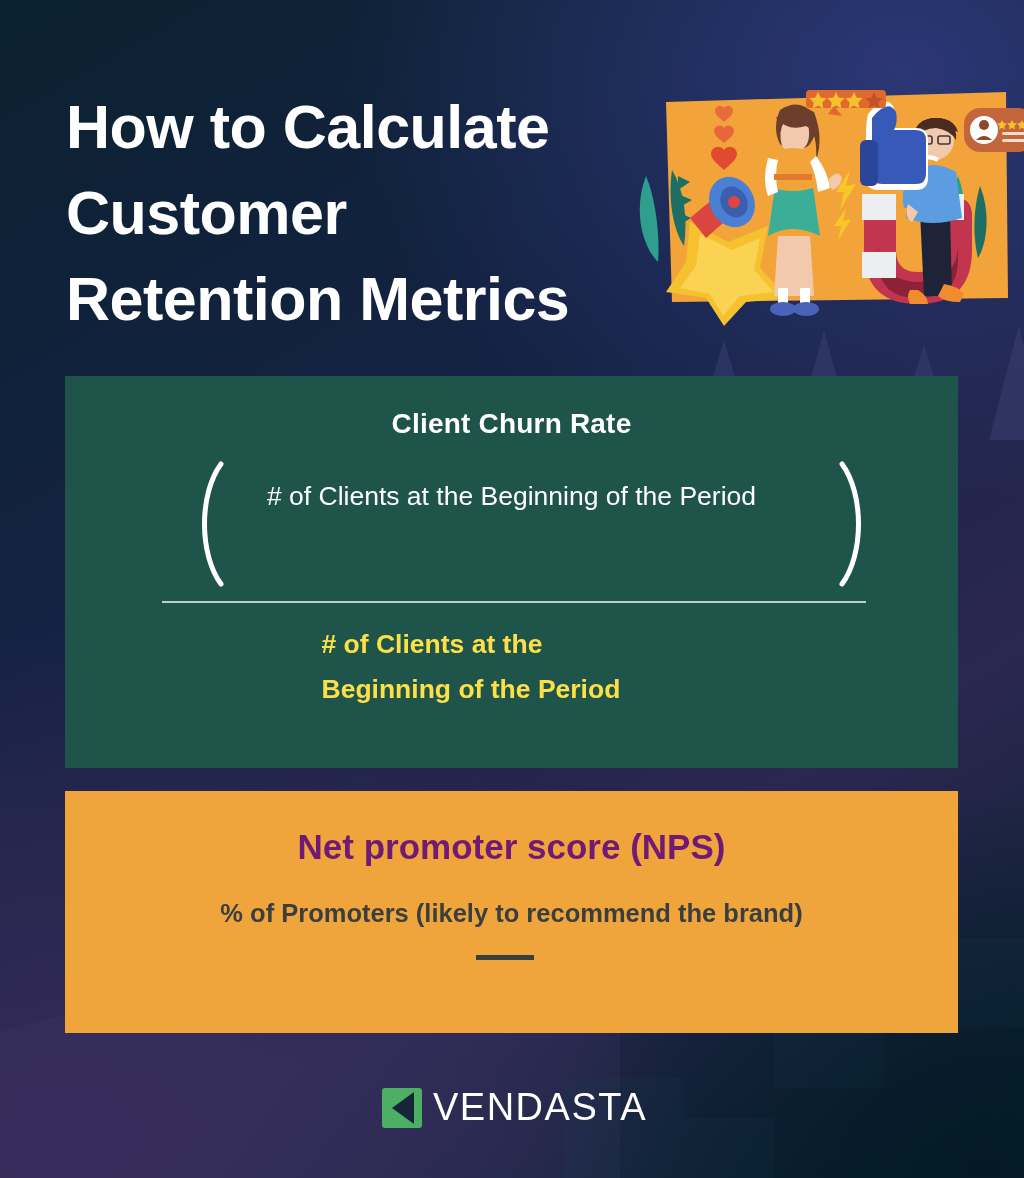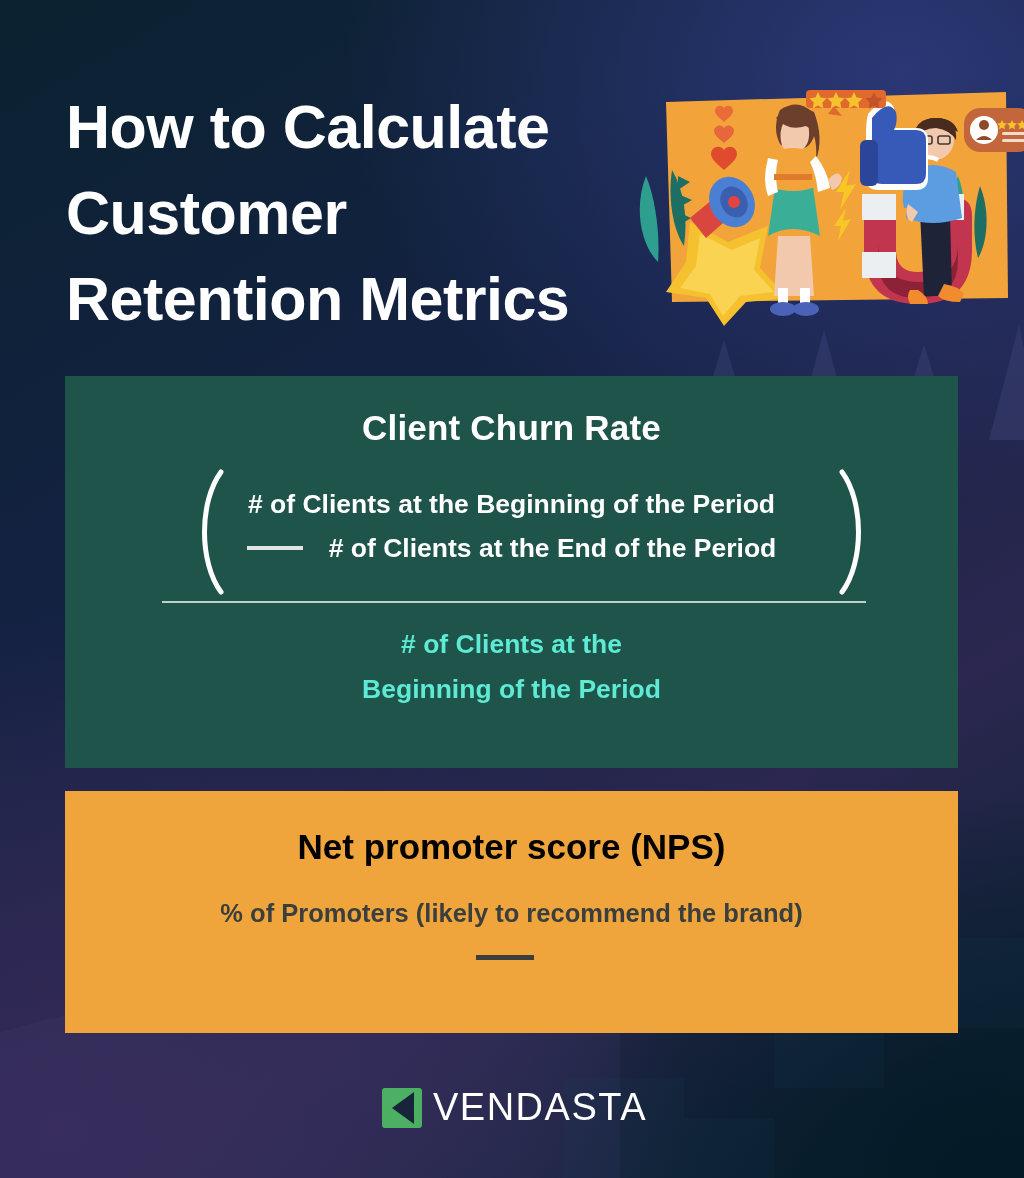--- a/index.html
+++ b/index.html
@@ -84,21 +84,21 @@
     left: 65px;
     top: 376px;
     width: 893px;
     height: 392px;
     background: #1e5449;
   }
   .card-green .card-title {
     margin: 32px 0 0 0;
     text-align: center;
     color: #ffffff;
-    font-size: 35px;
+    font-size: 28px;
     font-weight: 700;
     letter-spacing: 0.2px;
   }
   .numerator-wrap {
     position: relative;
     margin: 20px 28px 0 28px;
     height: 128px;
   }
   .paren {
     position: absolute;
@@ -108,21 +108,21 @@
     color: #ffffff;
   }
   .paren.left { left: 96px; }
   .paren.right { right: 56px; }
   .numerator-lines {
     position: absolute;
     left: 0; right: 0; top: 14px;
     text-align: center;
     color: #ffffff;
     font-size: 26.5px;
-    font-weight: 700;
+    font-weight: 400;
     line-height: 44px;
   }
   .num-line2 {
     display: inline-block;
     white-space: nowrap;
   }
   .minus-dash {
     display: inline-block;
     width: 56px;
     height: 4px;
@@ -142,22 +142,21 @@
     position: absolute;
     left: 0; right: 0;
     top: 246px;
     display: flex;
     align-items: center;
     justify-content: center;
     gap: 16px;
   }
   .denom-text {
     width: 380px;
-    text-align: center;
-    color: #5eead4;
+    color: #fde047;
     font-size: 26.5px;
     font-weight: 700;
     line-height: 45px;
   }
   .multiplier {
     color: #ffffff;
     font-size: 66px;
     font-weight: 700;
     letter-spacing: 1px;
     white-space: nowrap;
@@ -169,21 +168,21 @@
     position: absolute;
     left: 65px;
     top: 791px;
     width: 893px;
     height: 242px;
     background: #f0a53c;
   }
   .card-orange .card-title {
     margin: 36px 0 0 0;
     text-align: center;
-    color: #000000;
+    color: #701a75;
     font-size: 35px;
     font-weight: 700;
   }
   .nps-lines {
     margin-top: 24px;
     text-align: center;
     color: #3a3f3e;
     font-size: 25.5px;
     font-weight: 700;
     line-height: 45px;
@@ -362,23 +361,20 @@
     <div class="numerator-wrap">
       <svg class="paren left" viewBox="0 0 40 128">
         <path d="M32 4 C10 34 10 94 32 124" stroke="#ffffff" stroke-width="5" fill="none" stroke-linecap="round"></path>
       </svg>
       <svg class="paren right" viewBox="0 0 40 128">
         <path d="M8 4 C30 34 30 94 8 124" stroke="#ffffff" stroke-width="5" fill="none" stroke-linecap="round"></path>
       </svg>
 
       <div class="numerator-lines">
         <div># of Clients at the Beginning of the Period</div>
-        <div class="num-line2">
-          <span class="minus-dash"></span><span># of Clients at the End of the Period</span>
-        </div>
       </div>
     </div>
 
     <div class="fraction-rule"></div>
 
     <div class="denominator">
       <div class="denom-text">
         <div># of Clients at the</div>
         <div>Beginning of the Period</div>
       </div>

